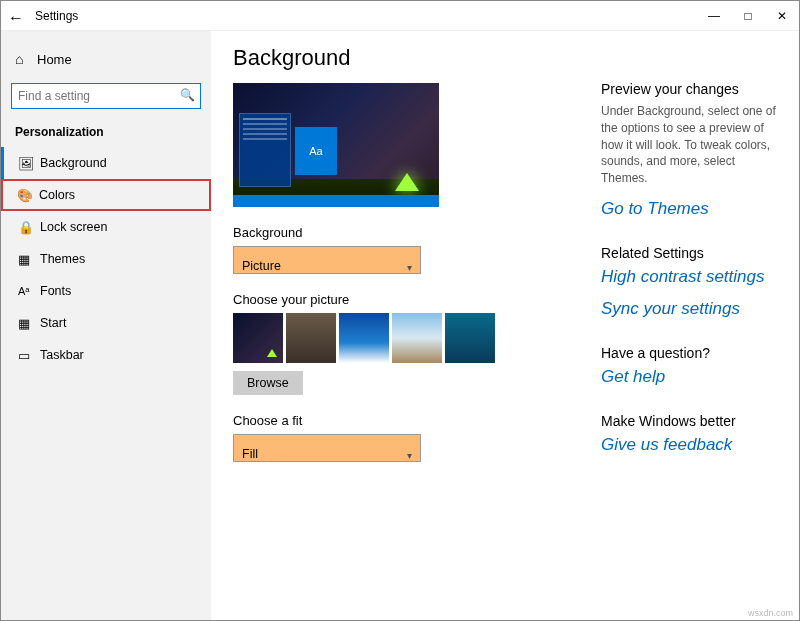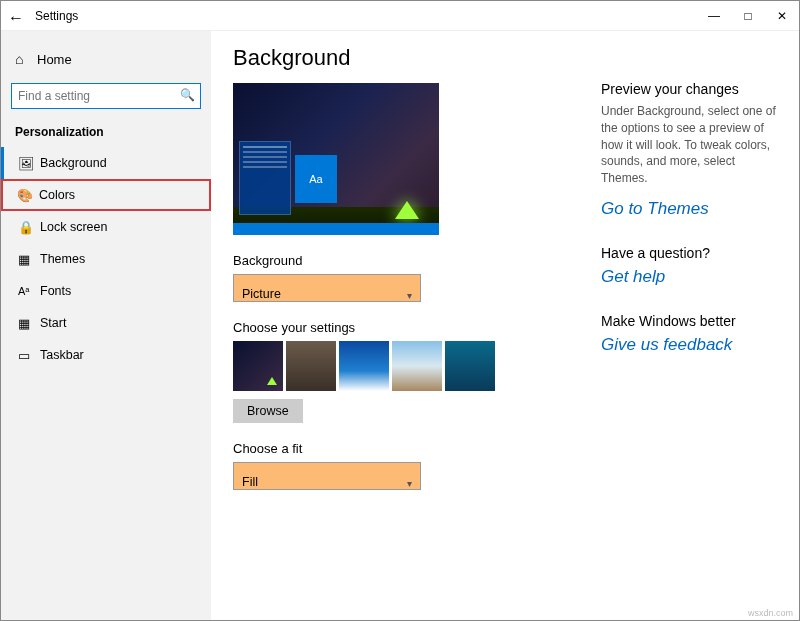--- a/index.html
+++ b/index.html
@@ -19,21 +19,21 @@
 .search-icon { position: absolute; right: 16px; top: 11px; font-size: 12px; color: #888; pointer-events: none; }
 .section-h { font-weight: 600; font-size: 12px; padding: 6px 14px 8px; }
 .nav-item { display: flex; align-items: center; height: 32px; padding-left: 14px; font-size: 12.5px; cursor: pointer; border-left: 3px solid transparent; }
 .nav-item .icon { width: 22px; font-size: 13px; }
 .nav-item.active { border-left-color: #0078d7; }
 .nav-item.highlight { border: 2px solid #d03c3c; height: 32px; }
 .main { flex: 1; padding: 14px 22px 0 22px; display: flex; }
 .col-left { flex: 1; }
 .col-right { width: 188px; padding-left: 12px; }
 h1 { font-size: 22px; font-weight: 400; margin-bottom: 12px; }
-.preview { width: 206px; height: 152px; position: relative; overflow: hidden; }
+.preview { width: 206px; height: 124px; position: relative; overflow: hidden; }
 .preview .sky { position:absolute; inset:0; background: linear-gradient(135deg,#0a1030 0%,#1a2250 40%,#3a2a45 70%,#2a1a2a 100%); }
 .preview .stars { position:absolute; inset:0; background-image: radial-gradient(#fff 0.5px, transparent 0.5px); background-size: 8px 8px; opacity:.35; }
 .preview .ground { position:absolute; bottom:0; left:0; right:0; height:28px; background: linear-gradient(#1a2a00,#0a1600); }
 .preview .tent { position:absolute; bottom:16px; right:20px; width:0; height:0; border-left:12px solid transparent; border-right:12px solid transparent; border-bottom:18px solid #9eff3a; filter: drop-shadow(0 0 8px #9eff3a); }
 .preview .task { position:absolute; bottom:0; left:0; right:0; height:12px; background:#0078d7; }
 .preview .win1 { position:absolute; bottom:20px; left:6px; width:52px; height:74px; background:rgba(0,60,140,.85); border:1px solid rgba(255,255,255,.2); }
 .preview .win1::before { content:""; position:absolute; top:4px; left:3px; right:3px; height:2px; background:rgba(255,255,255,.4); box-shadow: 0 5px rgba(255,255,255,.3),0 10px rgba(255,255,255,.3),0 15px rgba(255,255,255,.3),0 20px rgba(255,255,255,.3); }
 .preview .win2 { position:absolute; bottom:32px; left:62px; width:42px; height:48px; background:#0078d7; color:#fff; font-size:11px; display:flex; align-items:center; justify-content:center; }
 .label { font-size: 13px; margin: 18px 0 6px; }
 .select { width: 188px; height: 28px; border: 1px solid #999; background: #fdba74; font-size: 12.5px; padding: 0 8px; display:flex; align-items:flex-end; justify-content:space-between; cursor:pointer; }
@@ -119,21 +119,21 @@
         <div class="win2">Aa</div>
         <div class="task"></div>
       </div>
 
       <div class="label">Background</div>
       <div class="select">
         <span>Picture</span>
         <span class="chev">▾</span>
       </div>
 
-      <div class="label">Choose your settings</div>
+      <div class="label">Choose your picture</div>
       <div class="thumbs">
         <div class="thumb t1"></div>
         <div class="thumb t2"></div>
         <div class="thumb t3"></div>
         <div class="thumb t4"></div>
         <div class="thumb t5"></div>
       </div>
       <button class="browse">Browse</button>
 
       <div class="label">Choose a fit</div>
@@ -143,20 +143,25 @@
       </div>
     </div>
 
     <div class="col-right">
       <div class="rblock" style="margin-top:36px;">
         <div class="rh">Preview your changes</div>
         <div class="rp">Under Background, select one of the options to see a preview of how it will look. To tweak colors, sounds, and more, select Themes.</div>
         <a class="link">Go to Themes</a>
       </div>
       <div class="rblock">
+        <div class="rh">Related Settings</div>
+        <a class="link">High contrast settings</a>
+        <a class="link" style="margin-top:12px;">Sync your settings</a>
+      </div>
+      <div class="rblock">
         <div class="rh">Have a question?</div>
         <a class="link">Get help</a>
       </div>
       <div class="rblock">
         <div class="rh">Make Windows better</div>
         <a class="link">Give us feedback</a>
       </div>
     </div>
   </div>
 </div>

